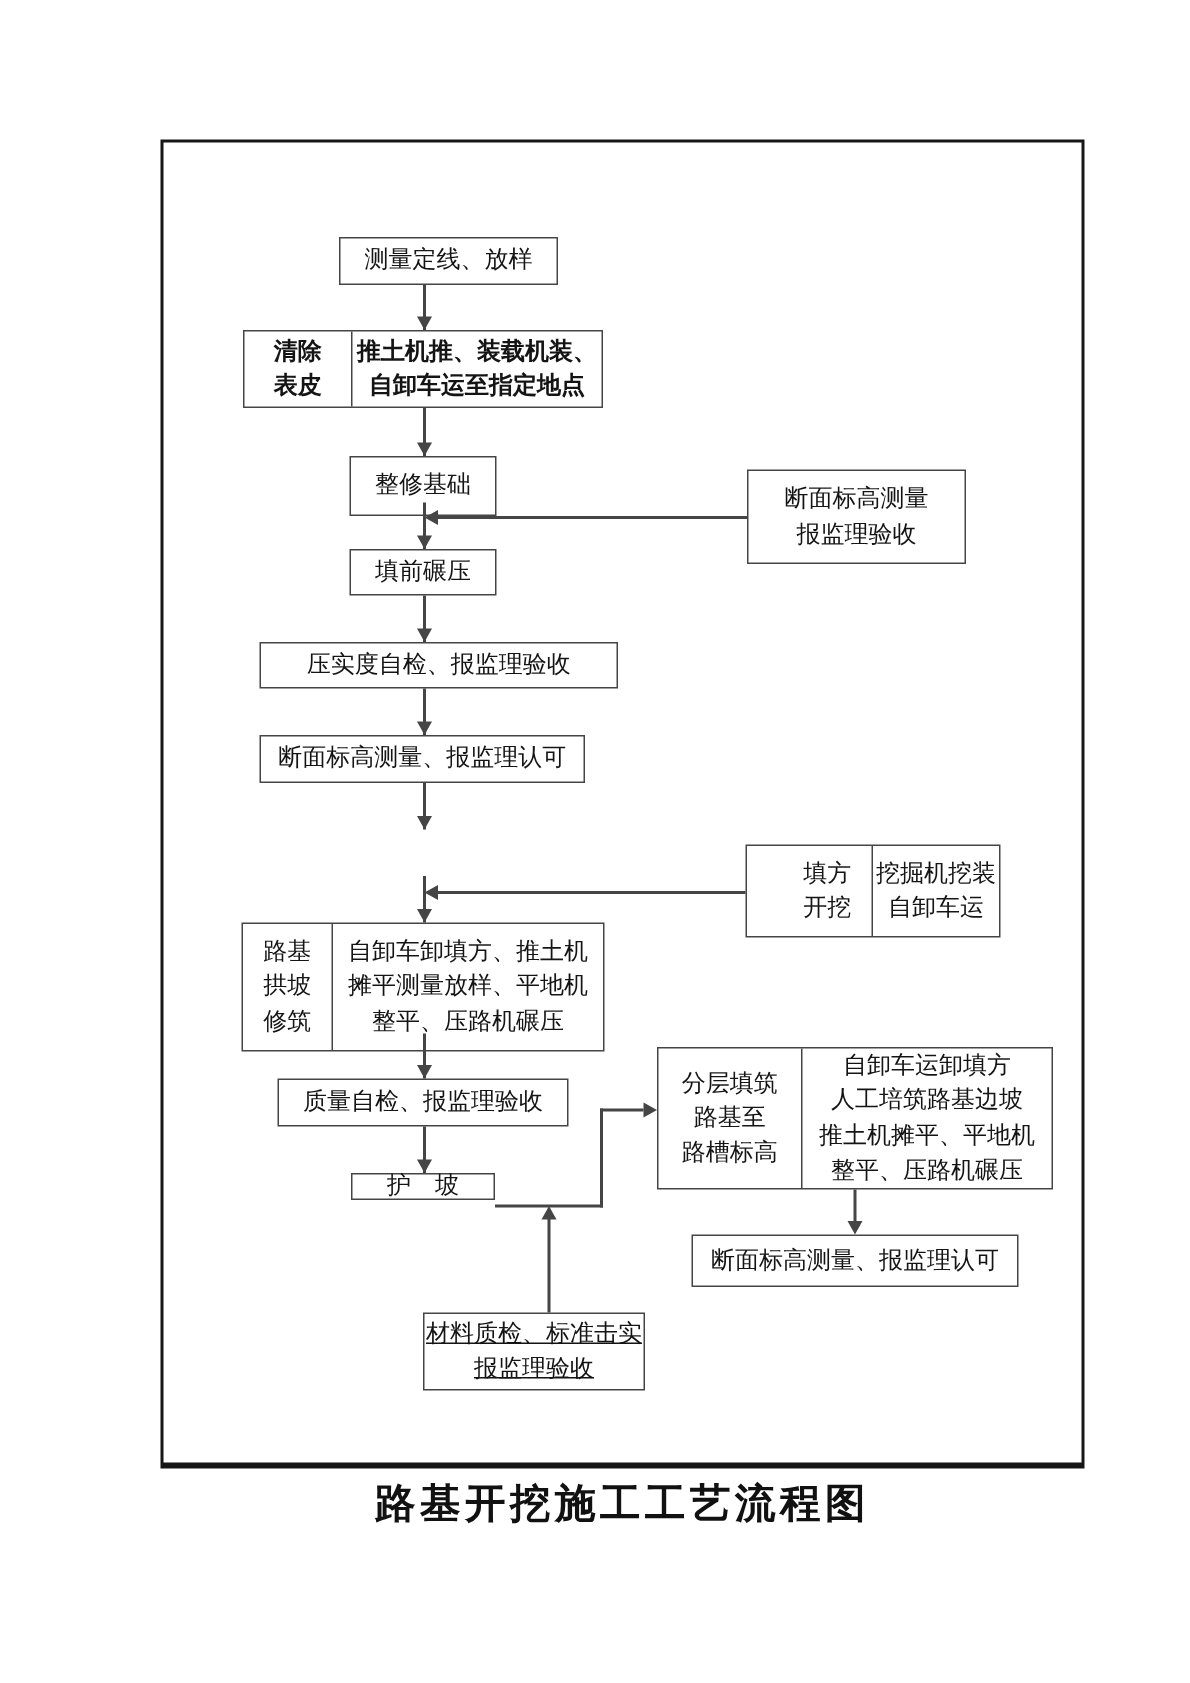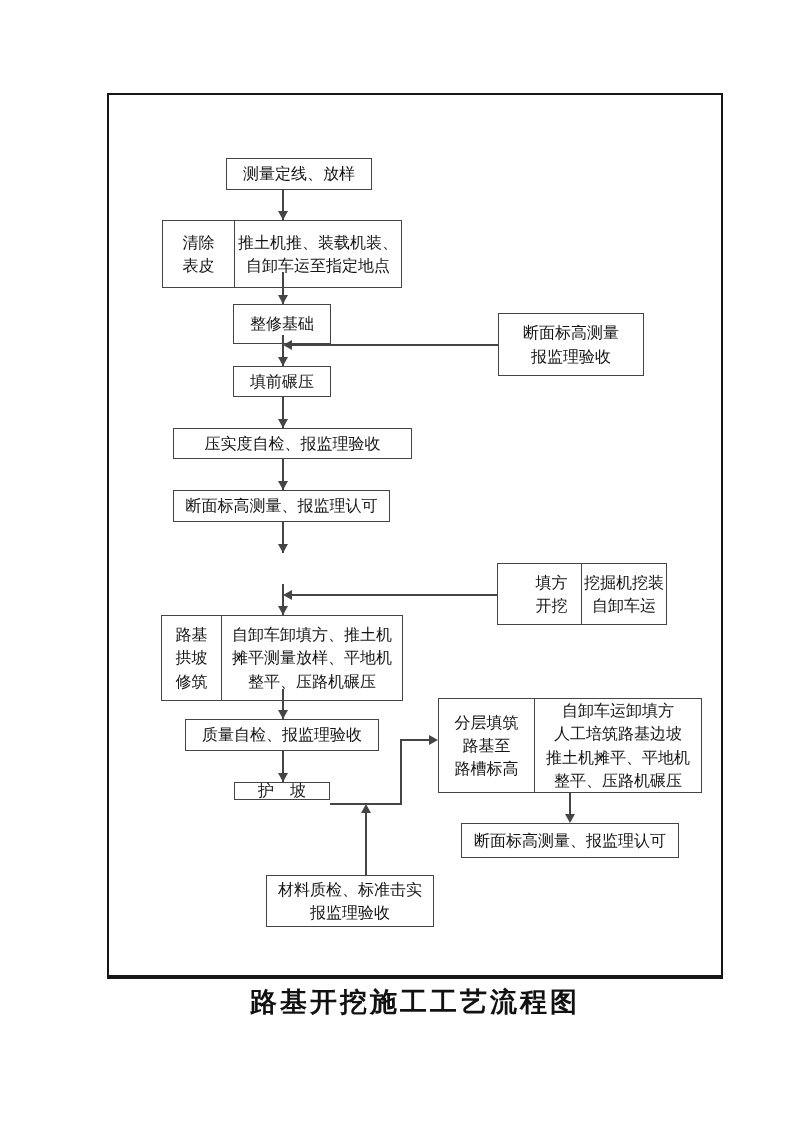--- a/index.html
+++ b/index.html
@@ -28,21 +28,21 @@
 </style>
 </head>
 <body>
 
 <div class="canvas">
 
   <div class="frame"></div>
 
   <div class="node" style="left:210px;top:158px;width:146px;height:32px;margin-left:16px;">测量定线、放样</div>
 
-  <div class="node split" style="left:162px;top:220px;width:240px;height:68px;">
+  <div class="node split" style="left:162px;top:220px;width:240px;height:52px;font-weight:bold;">
     <div class="cell side" style="width:72px;">清除
 表皮</div>
     <div class="cell main">推土机推、装载机装、
 自卸车运至指定地点</div>
   </div>
 
   <div class="node" style="left:233px;top:304px;width:98px;height:40px;">整修基础</div>
 
   <div class="node" style="left:498px;top:313px;width:146px;height:63px;">断面标高测量
 报监理验收</div>
@@ -79,21 +79,21 @@
 路基至
 路槽标高</div>
     <div class="cell main">自卸车运卸填方
 人工培筑路基边坡
 推土机摊平、平地机
 整平、压路机碾压</div>
   </div>
 
   <div class="node" style="left:461px;top:823px;width:218px;height:35px;">断面标高测量、报监理认可</div>
 
-  <div class="node" style="left:266px;top:875px;width:168px;height:52px;">材料质检、标准击实
+  <div class="node" style="left:282px;top:875px;width:148px;height:52px;text-decoration:underline;">材料质检、标准击实
 报监理验收</div>
 
   <div class="vline" style="left:282px;top:190px;height:30px;"></div>
   <div class="arrow down" style="left:278px;top:211px;"></div>
 
   <div class="vline" style="left:282px;top:272px;height:32px;"></div>
   <div class="arrow down" style="left:278px;top:295px;"></div>
 
   <div class="vline" style="left:282px;top:335px;height:31px;"></div>
   <div class="arrow down" style="left:278px;top:357px;"></div>

